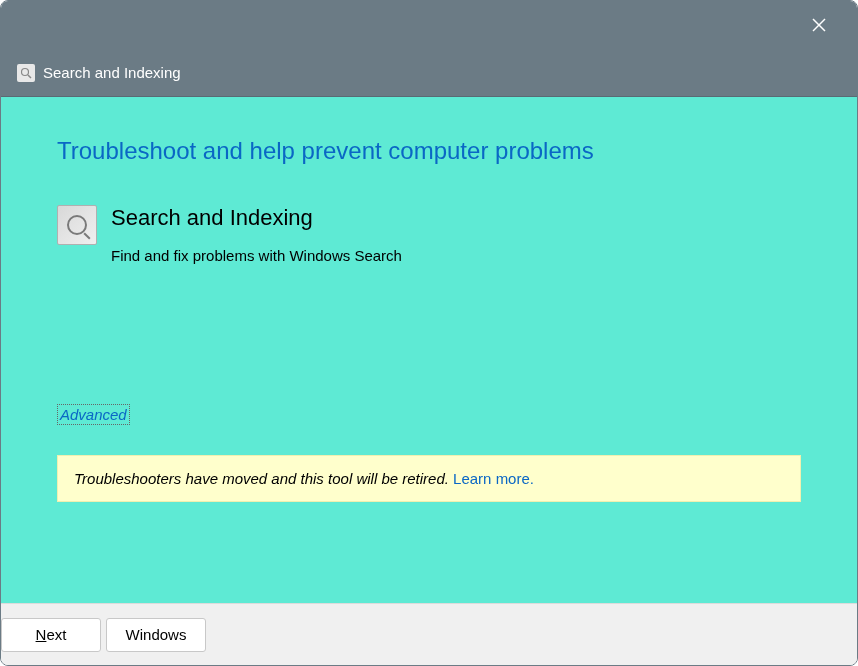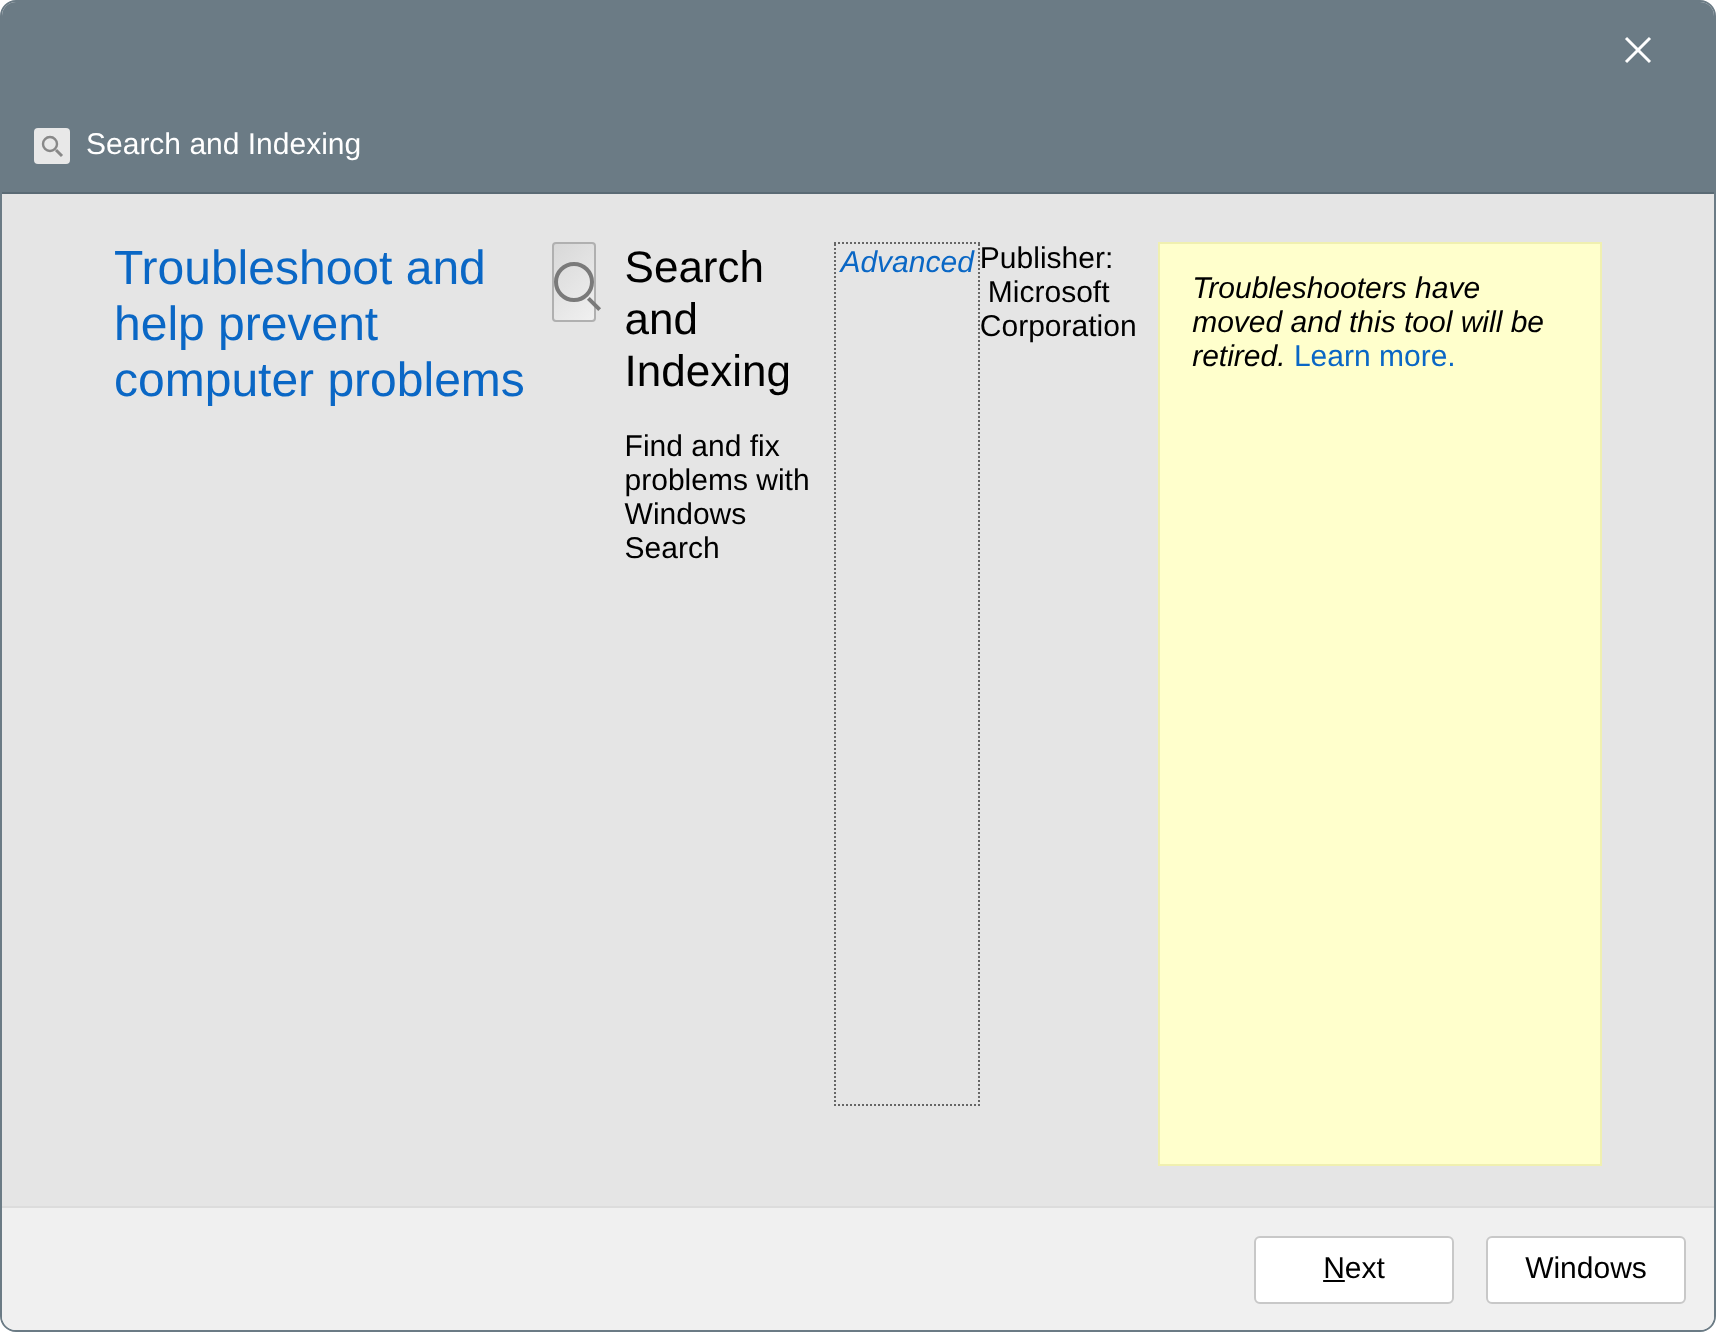--- a/index.html
+++ b/index.html
@@ -50,24 +50,24 @@
       width: 18px;
       height: 18px;
       background: #e8e8e8;
       border-radius: 2px;
       display: flex;
       align-items: center;
       justify-content: center;
     }
     .content {
       flex: 1;
-      background: #e5e5e5;
-      padding: 24px 56px 20px 56px;
-      display: flex;
-      flex-direction: row;
+      background: #5eead4;
+      padding: 40px 56px 20px 56px;
+      display: flex;
+      flex-direction: column;
     }
     .main-title {
       color: #0a67c5;
       font-size: 24px;
       font-weight: 400;
       margin-bottom: 40px;
     }
     .tool-row {
       display: flex;
       align-items: flex-start;
@@ -164,24 +164,23 @@
       text-decoration: none;
       cursor: pointer;
       display: inline;
       margin-top: 44px;
     }
     .footer {
       background: #f0f0f0;
       height: 62px;
       border-top: 1px solid #dcdcdc;
       display: flex;
-      justify-content: flex-end;
       align-items: center;
       padding-right: 14px;
-      gap: 16px;
+      gap: 5px;
     }
     .footer-btn {
       min-width: 100px;
       height: 34px;
       background: #ffffff;
       border: 1px solid #c8c8c8;
       border-radius: 3px;
       font-size: 15px;
       color: #000000;
       cursor: pointer;
@@ -218,24 +217,20 @@
       <div class="tool-icon-inner"></div>
     </div>
     <div class="tool-text">
       <div class="tool-title">Search and Indexing</div>
       <div class="tool-desc">Find and fix problems with Windows Search</div>
     </div>
   </div>
 
   <a class="advanced-link">Advanced</a>
 
-  <div class="publisher-row">
-    <span class="publisher-label">Publisher:</span>
-    <span class="publisher-value">Microsoft Corporation</span>
-  </div>
 
 
   <div class="notice-bar">
     <span class="notice-text">Troubleshooters have moved and this tool will be retired. </span><a class="learn-more">Learn more.</a>
   </div>
 </div>
 
 <div class="footer">
   <button class="footer-btn"><span style="text-decoration: underline;">N</span><span id="next-rest">ext</span></button>
   <button class="footer-btn">Windows</button>

